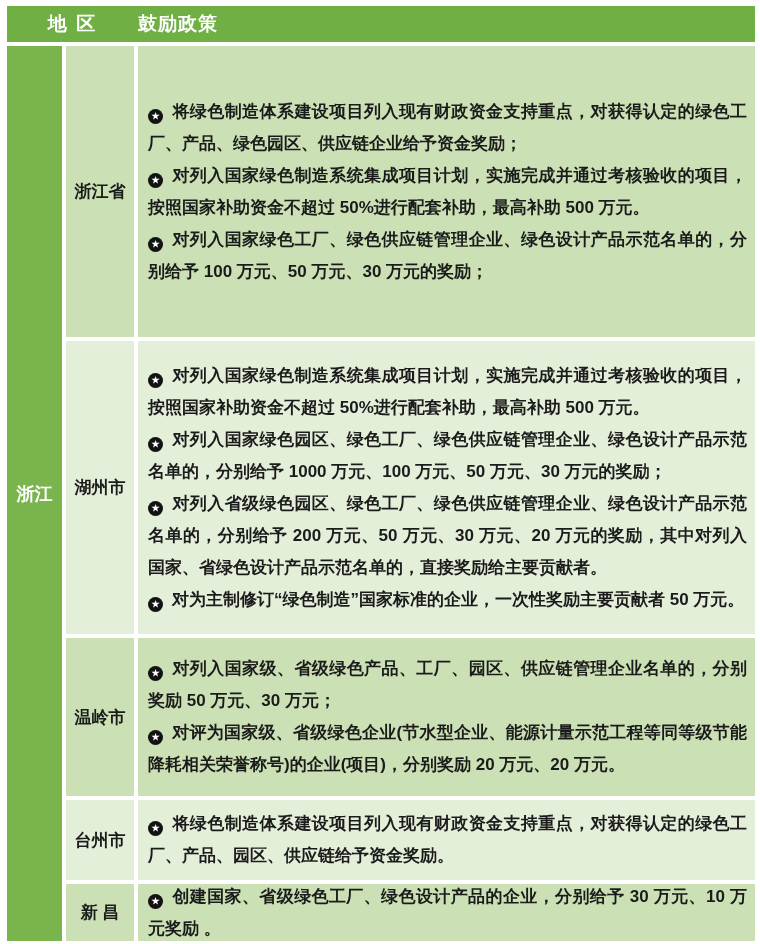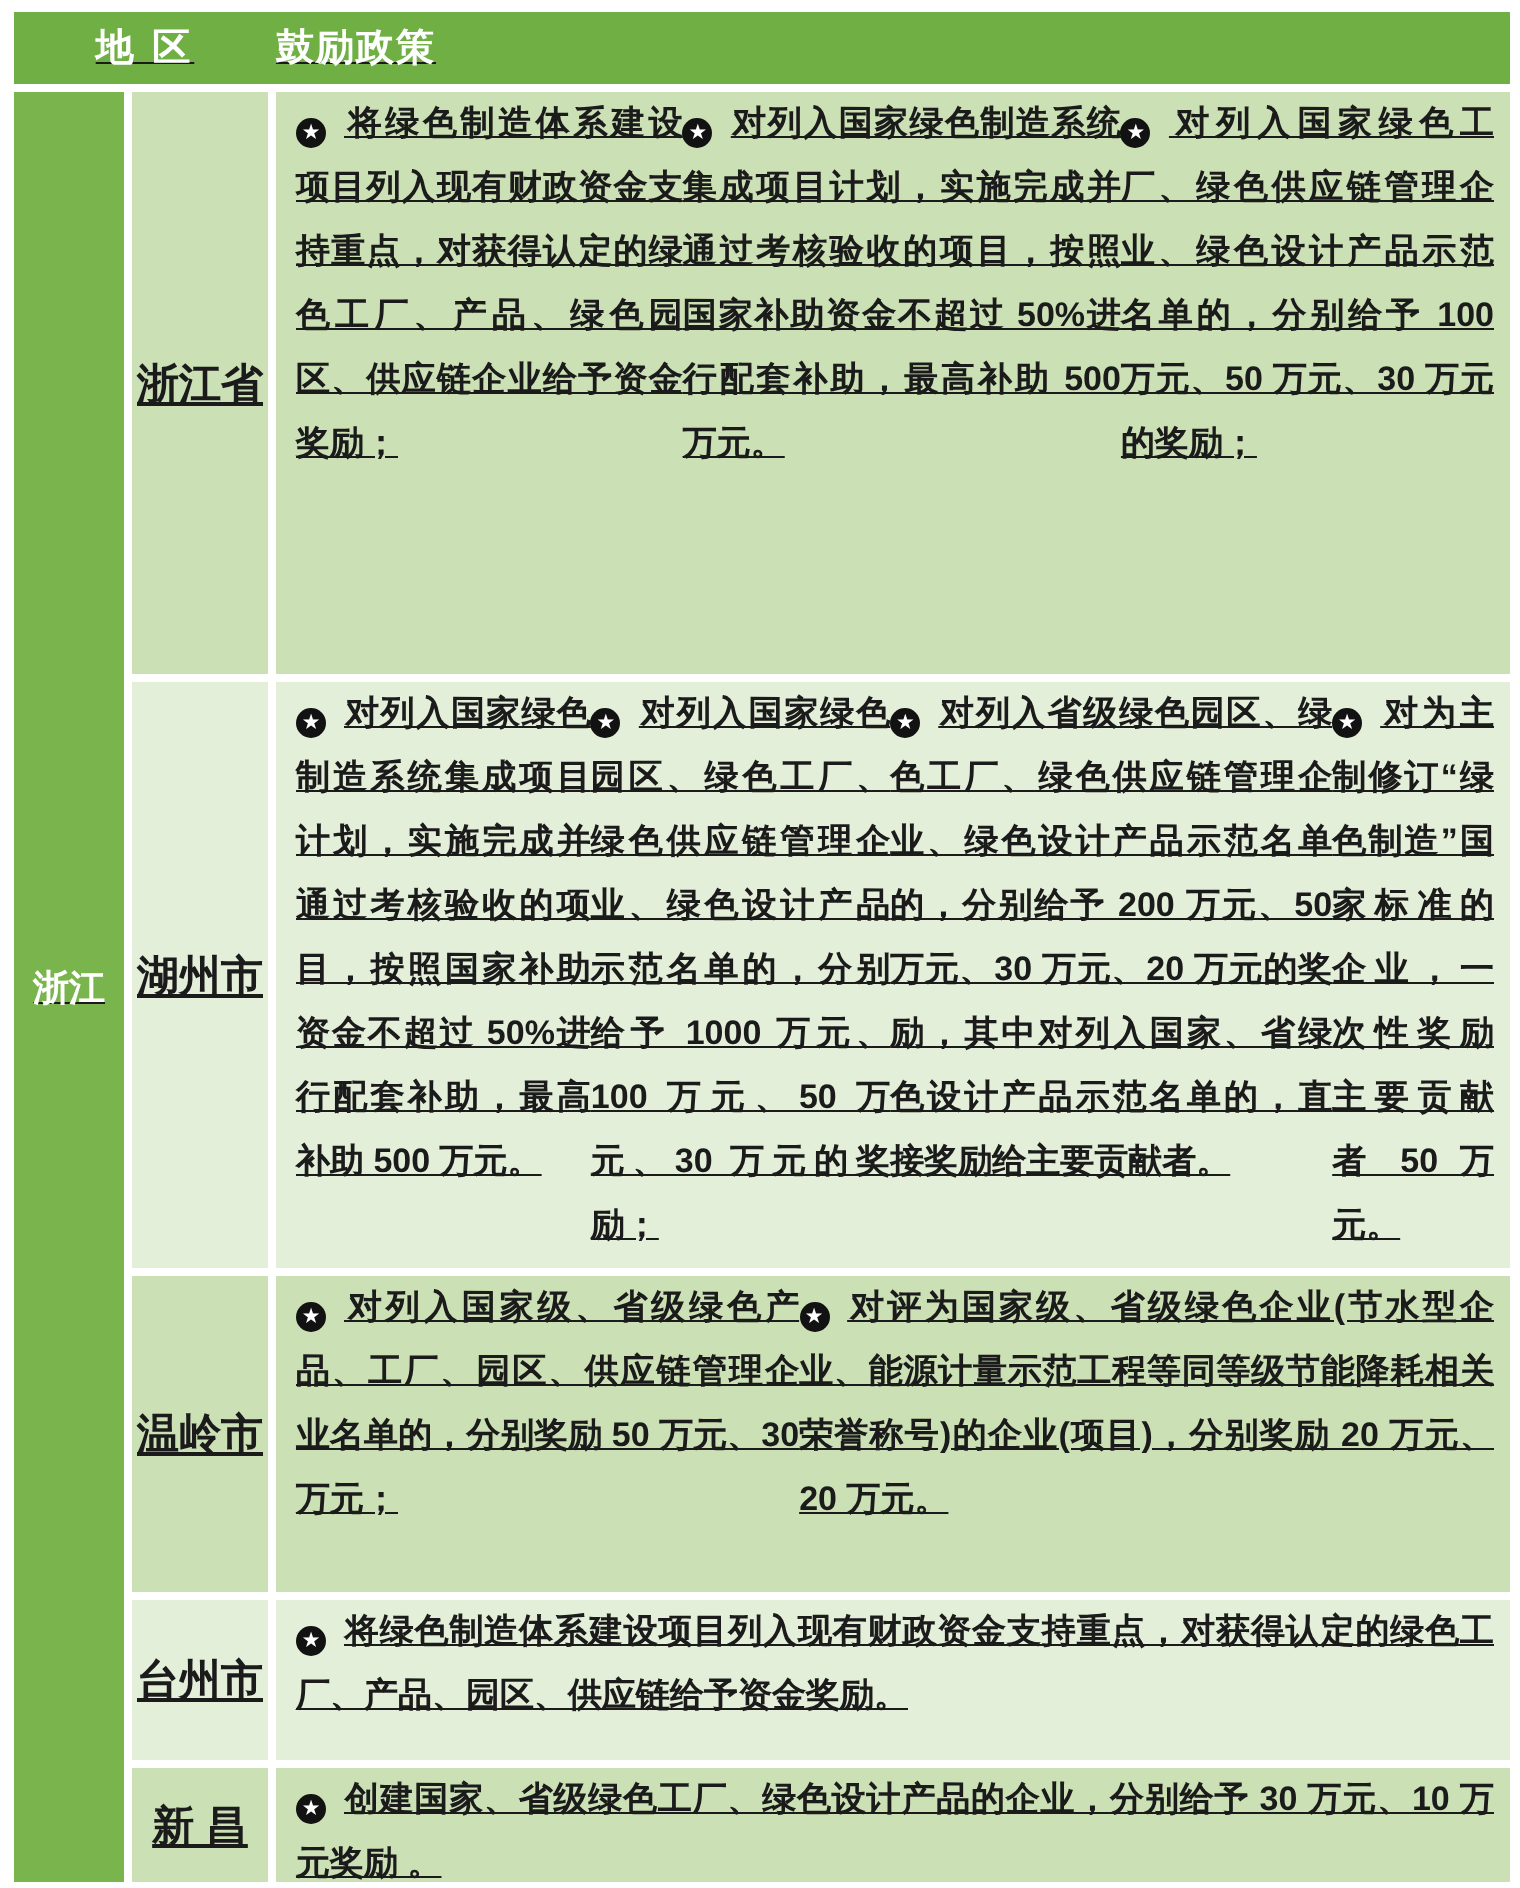--- a/index.html
+++ b/index.html
@@ -7,21 +7,20 @@
     width:760px;height:944px;
     font-family:"Liberation Sans", sans-serif;
     color:#1b1b1b;
     -webkit-font-smoothing:antialiased;
   }
   .sheet{
     box-sizing:border-box;
     width:760px;height:750px;
     padding:6px 5px 3px 7px;
     background:#ffffff;
-    text-decoration:underline;
   }
   .policy-table{
     display:grid;
     grid-template-columns:55px 68px 1fr;
     grid-template-rows:36px 291px 293px 158px 80px 57px;
     gap:4px;
     background:#ffffff;
     width:100%;height:100%;
   }
   .hdr{
@@ -40,25 +39,25 @@
     grid-row:2 / 7;
     background:var(--prov-green);
     color:#ffffff;
     font-weight:bold;
     font-size:18px;
     display:flex;align-items:center;justify-content:center;
   }
   .city{
     display:flex;align-items:center;justify-content:center;
     font-weight:bold;
-    font-size:21px;
+    font-size:17px;
     text-align:left;
   }
   .policy{
-    display:flex;flex-direction:row;justify-content:center;
+    display:flex;flex-direction:column;justify-content:center;
     padding:0 8px 0 10px;
     overflow:hidden;
   }
   .policy p{
     margin:0;
     font-size:17px;
     font-weight:bold;
     line-height:32px;
     text-align:justify;
   }

